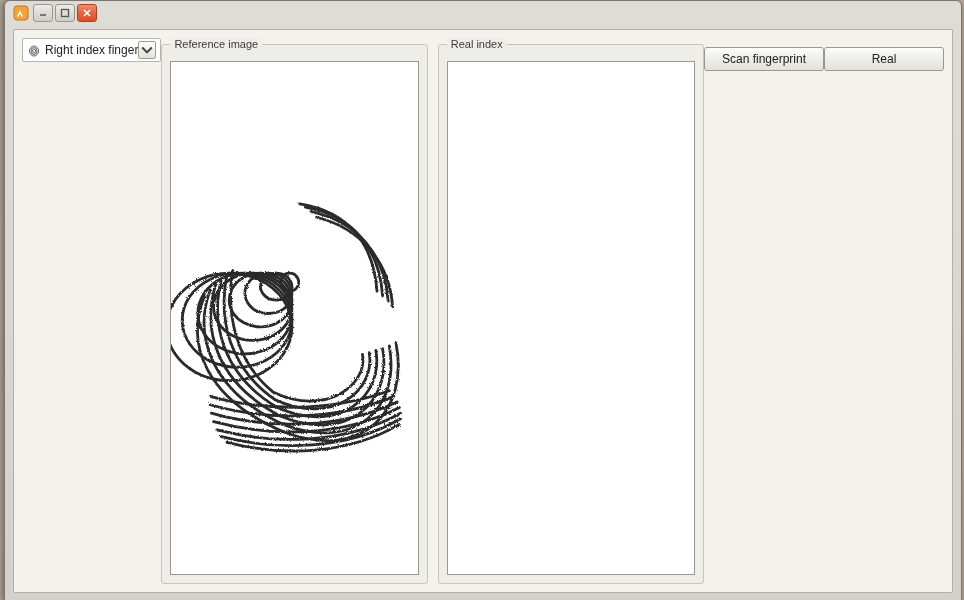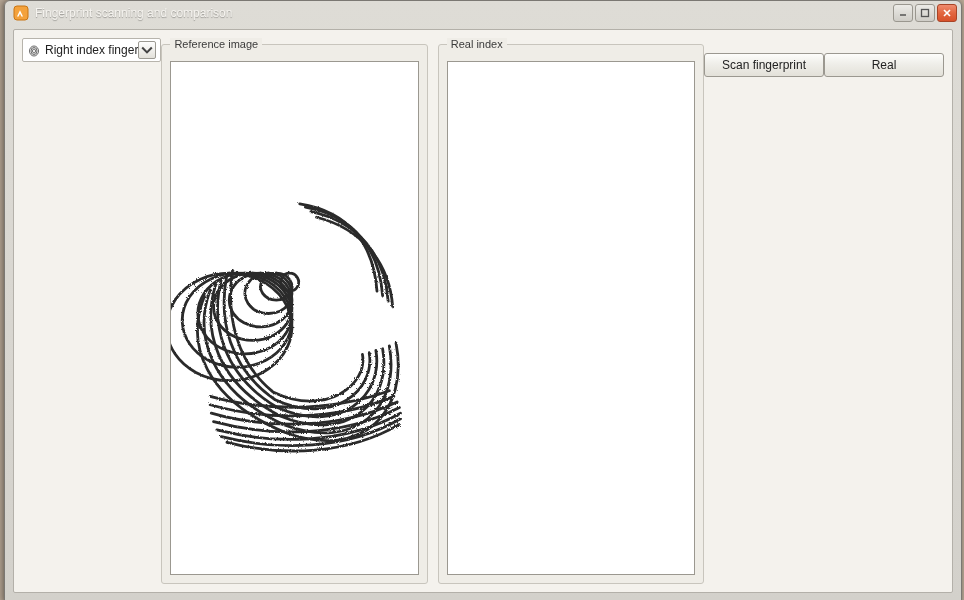--- a/index.html
+++ b/index.html
@@ -13,36 +13,35 @@
   .win-btn svg{width:10px;height:10px;}
   .client{position:absolute;left:8px;top:28px;right:8px;bottom:8px;background:#f4f2ed;border:1px solid #b3b0a9;border-radius:2px;padding:8px;box-sizing:border-box;display:flex;flex-direction:row;}
   .finger-select{height:22px;border:1px solid #b7b4ac;background:#fff;border-radius:2px;display:flex;align-items:center;padding:0 4px;cursor:pointer;}
   .finger-select .fp-icon{width:14px;height:14px;margin-right:4px;display:flex;align-items:center;justify-content:center;}
   .finger-select .label{flex:1;color:#222;}
   .dd-btn{width:16px;height:16px;border:1px solid #9c9a93;border-radius:2px;background:linear-gradient(to bottom,#fefefe,#e3e1da);display:flex;align-items:center;justify-content:center;}
   .panels{flex:1;display:flex;gap:10px;margin-top:6px;}
   .group{flex:1;border:1px solid #c8c5bd;border-radius:3px;position:relative;padding:10px 8px 8px 8px;display:flex;background:#efede7;}
   .group-title{position:absolute;top:-7px;left:8px;background:#efede7;padding:0 4px;font-size:11px;color:#3b3b3b;}
   .img-frame{flex:1;border:1px solid #9b9890;background:#fff;margin-top:6px;overflow:hidden;display:flex;align-items:center;justify-content:center;}
-  .footer{height:30px;display:flex;align-items:center;justify-content:space-between;margin-top:12px;}
+  .footer{height:30px;display:flex;align-items:center;justify-content:space-between;margin-top:6px;}
   .btn{min-width:120px;height:24px;border:1px solid #9b9890;border-radius:3px;background:linear-gradient(to bottom,#fdfdfb 0%,#efeee9 45%,#e3e1d9 100%);color:#222;cursor:pointer;font-family:inherit;font-size:12px;padding:0 14px;}
   .fp-svg{width:100%;height:100%;}
 </style>
 </head>
 <body>
 
 <div class="window">
   <div class="titlebar">
     <span class="app-icon">
       <svg viewBox="0 0 16 16">
           <rect x="1" y="1" width="14" height="14" rx="3" fill="#f4a23c" stroke="#c97512"></rect>
           <path d="M5 11 L7 7 L9 11" stroke="#fff" stroke-width="1.5" fill="none" stroke-linecap="round"></path>
         </svg>
     </span>
-    <span class="title-text">Fingerprint scanning and comparison</span>
     <div class="win-btns">
       <div class="win-btn">
         <svg viewBox="0 0 10 10">
             <line x1="2" y1="7" x2="8" y2="7" stroke="#555" stroke-width="1.5"></line>
           </svg>
       </div>
       <div class="win-btn">
         <svg viewBox="0 0 10 10">
             <rect x="1.5" y="1.5" width="7" height="7" fill="none" stroke="#555" stroke-width="1.3"></rect>
           </svg>

